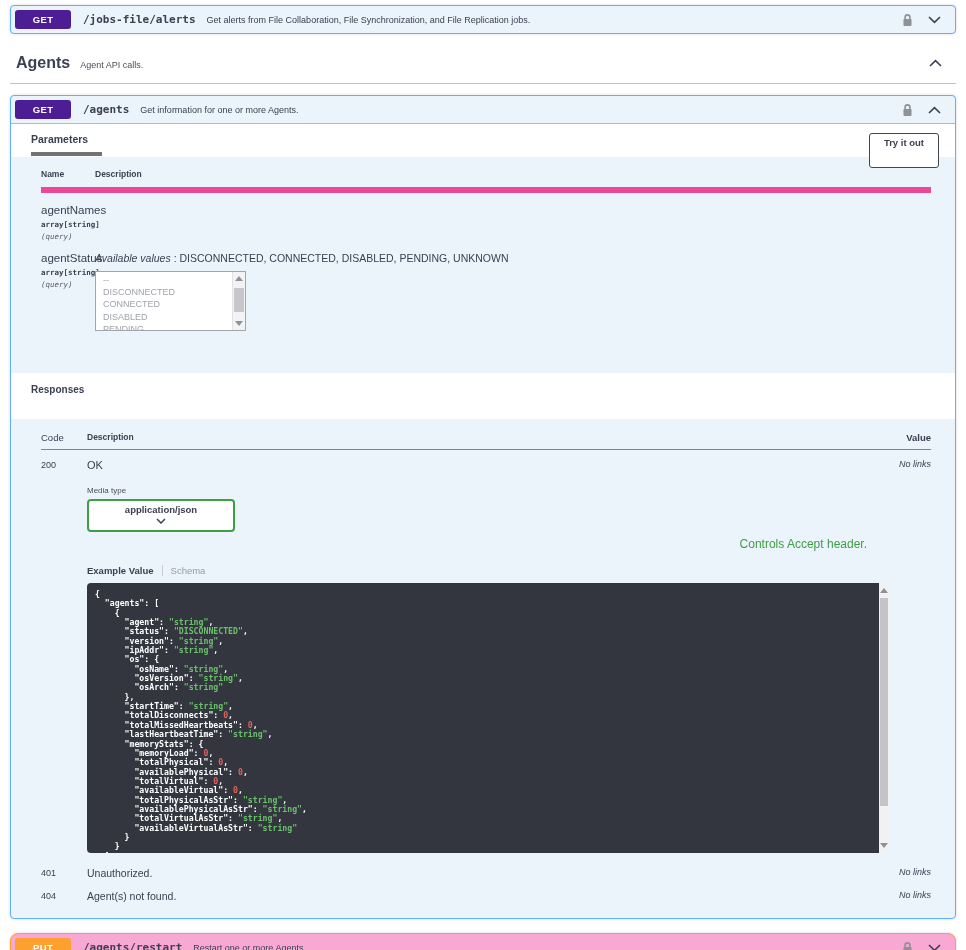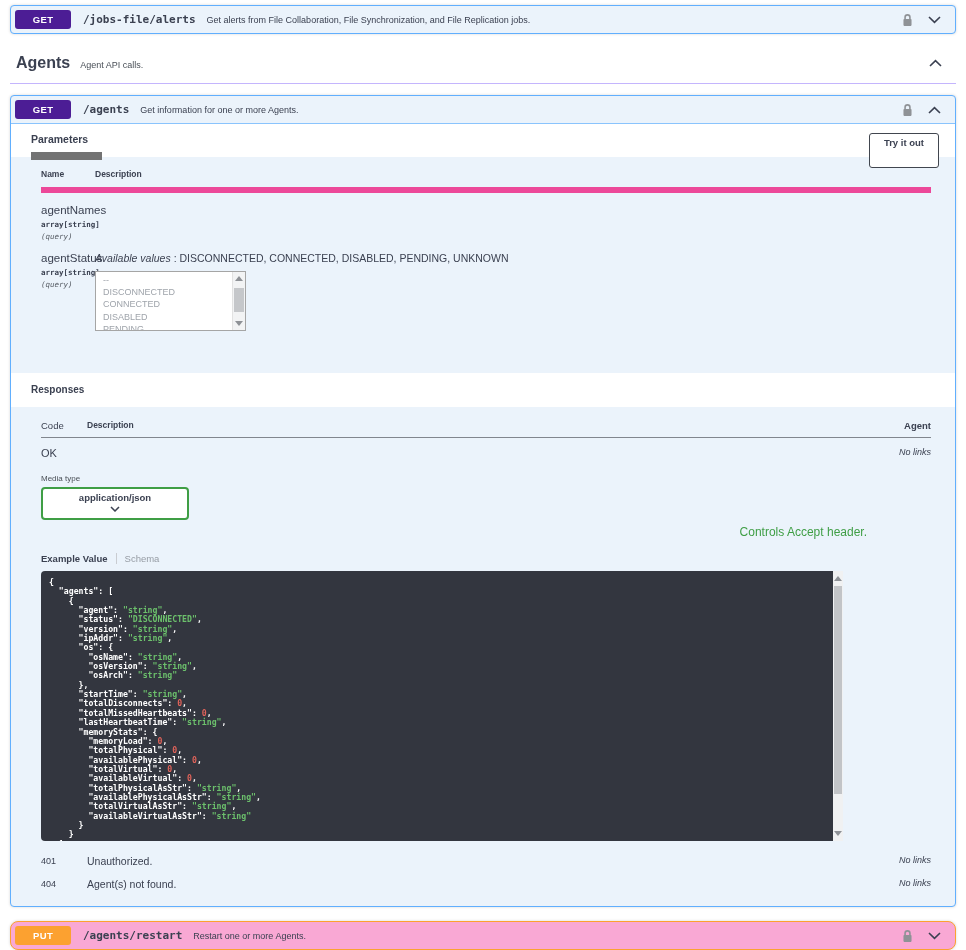--- a/index.html
+++ b/index.html
@@ -41,21 +41,21 @@
   .tag-section .chev { margin-left:auto; margin-right:8px; }
 
   
   .opblock.expanded { margin-bottom:14px; }
   .opblock.expanded .opblock-summary { border-bottom:1px solid rgba(97,175,254,.7); }
 
   .tab-row {
     background:#fff; display:flex; justify-content:space-between; align-items:flex-start;
     padding:9px 16px 0 20px; height:33px;
   }
-  .tab { font-size:10.5px; font-weight:bold; padding:0 14px 7px 0; border-bottom:8px solid #737373; min-width:62px; }
+  .tab { font-size:10.5px; font-weight:bold; padding:0 14px 7px 0; border-bottom:4px solid #737373; min-width:62px; }
   .tryout {
     border:1.5px solid #41464f; border-radius:3px; background:#fff; color:#3b4151;
     font-family:"Liberation Sans",sans-serif; font-weight:bold; font-size:9.5px;
     padding:3px 14px 19px; cursor:pointer;
   }
 
   .params-area { padding:12px 24px 42px 30px; }
   .thead { display:flex; padding-bottom:8px; border-bottom:6px solid #ec4899; }
   .thead .h { font-size:8.5px; font-weight:bold; }
   .col-name { width:54px; flex:none; }
@@ -72,21 +72,21 @@
     position:relative; overflow:hidden; font-size:9px; color:#9fa4ab; cursor:default;
   }
   .listbox .opt { padding:1px 0 1px 7px; line-height:10.2px; white-space:nowrap; }
   .listbox .opt:first-child { padding-top:3px; }
   .lb-scroll { position:absolute; top:0; right:0; bottom:0; width:13px; background:#f2f3f4; border-left:1px solid #e2e2e2; }
   .tri-up    { width:0; height:0; border-left:4px solid transparent; border-right:4px solid transparent; border-bottom:5px solid #8e9196; margin:4px auto 0; }
   .tri-down  { width:0; height:0; border-left:4px solid transparent; border-right:4px solid transparent; border-top:5px solid #8e9196; margin:0 auto; position:absolute; bottom:4px; left:2px; }
   .lb-thumb  { position:absolute; top:16px; left:1px; width:10px; height:24px; background:#c5c7ca; }
 
   
-  .resp-head { background:#fff; padding:11px 20px 12px; font-size:10px; font-weight:bold; }
+  .resp-head { background:#fff; padding:11px 20px 24px; font-size:10px; font-weight:bold; }
   .resp-area { padding:13px 24px 16px 30px; }
   .resp-thead { display:flex; padding-bottom:6px; border-bottom:1px solid #81868e; }
   .col-code { width:46px; flex:none; font-size:9.5px; }
   .resp-thead .desc-h { font-size:8.5px; font-weight:bold; flex:1; }
   .col-links { width:64px; flex:none; text-align:right; font-size:9.5px; font-weight:bold; }
   .resp-row { display:flex; margin-top:9px; }
   .resp-row .code-cell { width:46px; flex:none; font-size:9px; padding-top:1px; }
   .resp-row .desc-cell { flex:1; min-width:0; }
   .resp-row .links-cell { width:64px; flex:none; text-align:right; font-style:italic; font-size:9px; }
   .ok-text { font-size:11px; }
@@ -222,24 +222,25 @@
       </div>
     </div>
   </div>
 
   <div class="resp-head">Responses</div>
 
   <div class="resp-area">
     <div class="resp-thead">
       <span class="col-code">Code</span>
       <span class="desc-h">Description</span>
-      <span class="col-links">Agent</span>
+      <span class="col-links">Value</span>
     </div>
 
     <div class="resp-row">
+      <span class="code-cell">200</span>
       <div class="desc-cell">
         <div class="ok-text">OK</div>
         <div class="media-label">Media type</div>
         <div class="media-select">
           <span>application/json</span>
           <span>
             <svg width="10" height="6" viewBox="0 0 10 6">
                 <path d="M1 1l4 4 4-4" stroke="#3b4151" stroke-width="1.5" fill="none"></path>
               </svg>
           </span>

